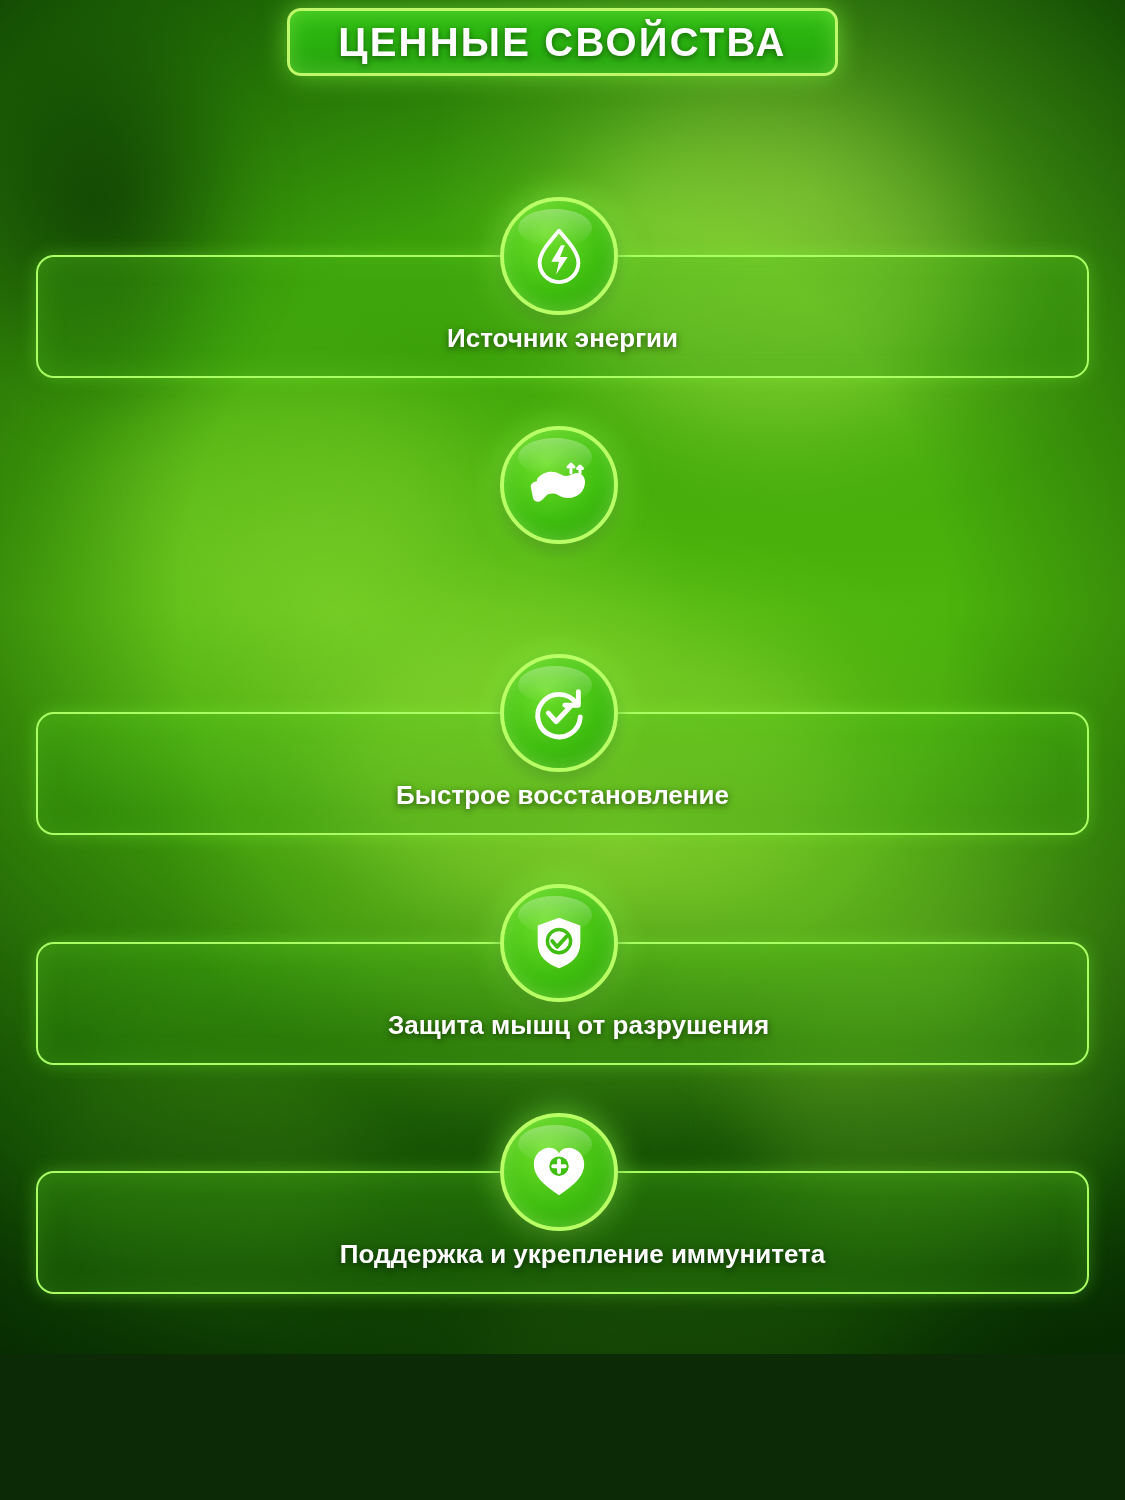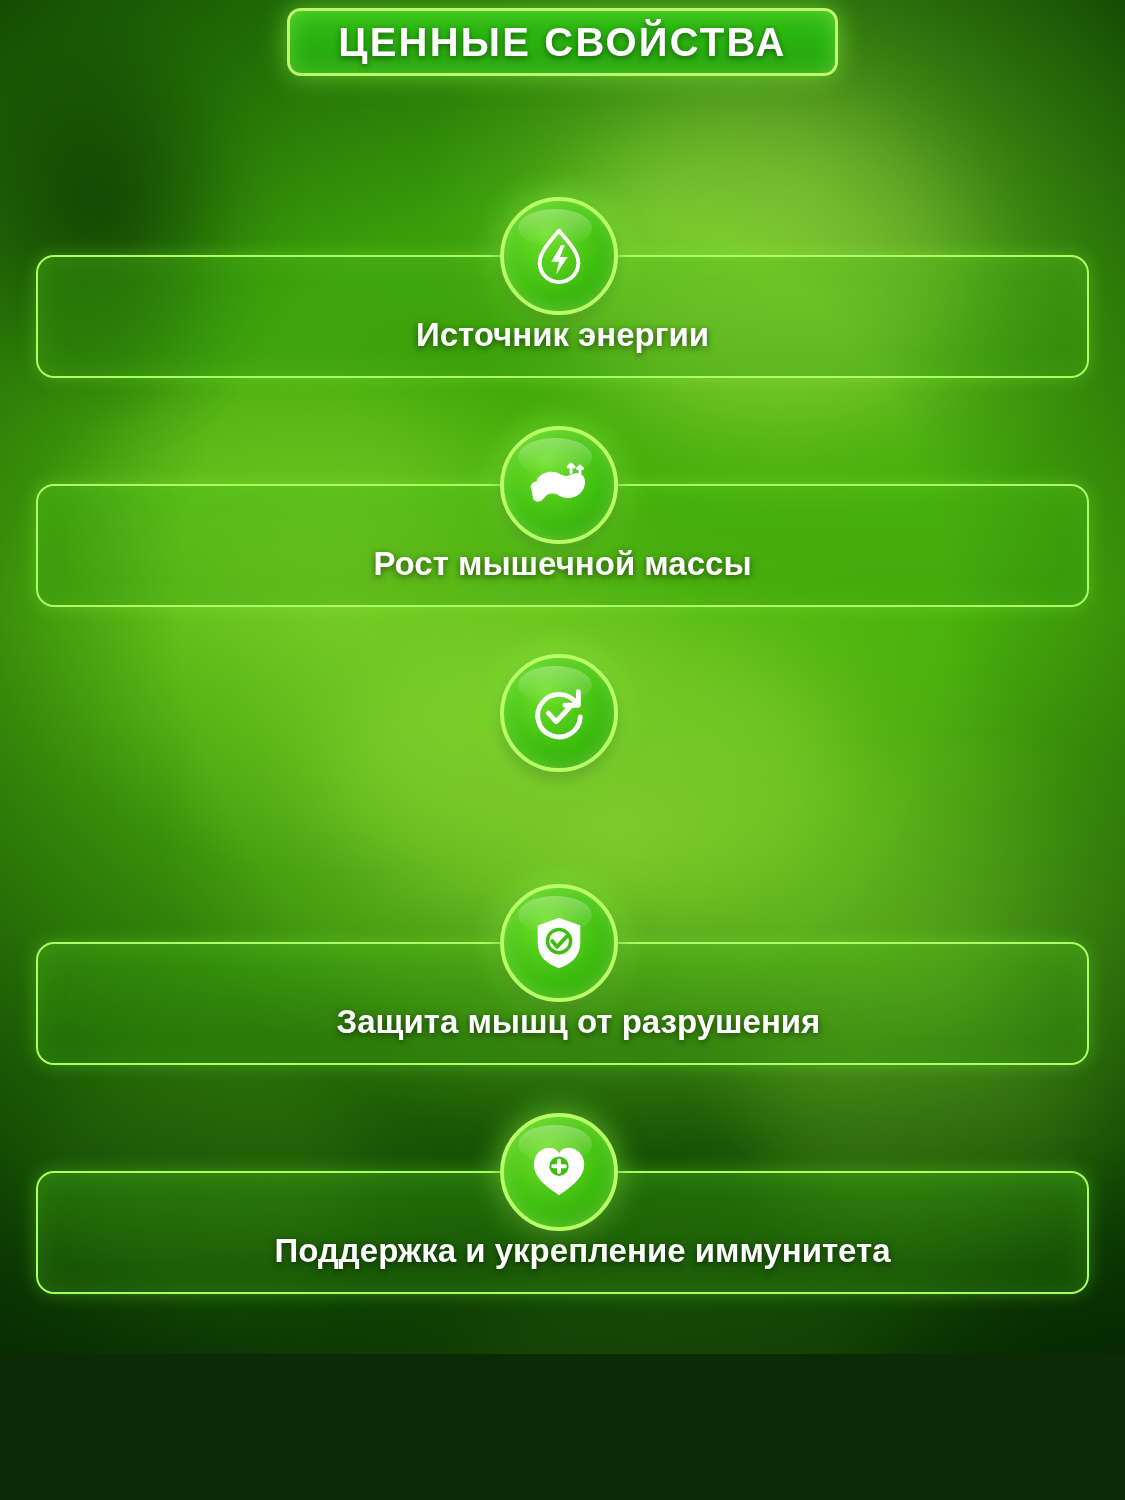--- a/index.html
+++ b/index.html
@@ -104,21 +104,21 @@
     border: 2px solid #a9ff63;
     background: linear-gradient(180deg, rgba(70,185,20,0.30) 0%, rgba(40,140,10,0.26) 100%);
     box-shadow: 0 0 18px rgba(130,255,60,0.30), inset 0 0 30px rgba(120,230,50,0.18);
     display: flex;
     align-items: flex-end;
     justify-content: center;
     padding-bottom: 22px;
   }
   .feature-label {
     color: #ffffff;
-    font-size: 33px;
+    font-size: 26px;
     font-weight: bold;
     text-align: center;
     text-shadow: 0 2px 7px rgba(0,0,0,0.55);
     white-space: nowrap;
   }
 
   .f1 { top: 255px; }
   .f2 { top: 484px; }
   .f3 { top: 712px; }
   .f4 { top: 942px; padding-left: 32px; }
@@ -186,31 +186,31 @@
   <div class="feature f1">
     <span class="feature-label">Источник энергии</span>
   </div>
   <div class="medallion m1">
     <svg width="62" height="62" viewBox="0 0 64 64" aria-hidden="true">
       <path d="M32 6 C20 20 12 29 12 39 a20 20 0 0 0 40 0 C52 29 44 20 32 6 Z" fill="none" stroke="#ffffff" stroke-width="4" stroke-linejoin="round"></path>
       <path d="M34 21 L24 38 h8 l-3 13 12 -18 h-8 l5 -12 Z" fill="#ffffff"></path>
     </svg>
   </div>
 
-  <div class="feature f2">
-    <span class="feature-label">Рост мышечной массы</span>
-  </div>
   <div class="medallion m2">
     <svg width="64" height="64" viewBox="0 0 64 64" aria-hidden="true">
       <path d="M10 26 c6 -8 16 -9 23 -5 c5 3 9 2 13 0 c6 -3 12 1 12 8 c0 9 -7 16 -17 16 c-4 0 -7 -1 -10 -3 c-4 -2 -9 -2 -12 1 l-4 4 c-3 3 -8 2 -9 -2 l-2 -10 c-1 -4 2 -6 6 -7 Z" fill="#ffffff"></path>
       <path d="M44 20 v-9 M44 11 l-3 3 M44 11 l3 3" stroke="#ffffff" stroke-width="3" fill="none" stroke-linecap="round"></path>
       <path d="M53 20 v-7 M53 13 l-2.5 2.5 M53 13 l2.5 2.5" stroke="#ffffff" stroke-width="3" fill="none" stroke-linecap="round"></path>
     </svg>
   </div>
 
+  <div class="feature f3">
+    <span class="feature-label">Быстрое восстановление</span>
+  </div>
   <div class="medallion m3">
     <svg width="62" height="62" viewBox="0 0 64 64" aria-hidden="true">
       <path d="M50 22 a22 22 0 1 0 4 14" fill="none" stroke="#ffffff" stroke-width="5" stroke-linecap="round"></path>
       <path d="M52 10 v14 h-14" fill="none" stroke="#ffffff" stroke-width="5" stroke-linecap="round" stroke-linejoin="round"></path>
       <path d="M21 32 l8 9 l15 -16" fill="none" stroke="#ffffff" stroke-width="5" stroke-linecap="round" stroke-linejoin="round"></path>
     </svg>
   </div>
 
   <div class="feature f4">
     <span class="feature-label">Защита мышц от разрушения</span>

